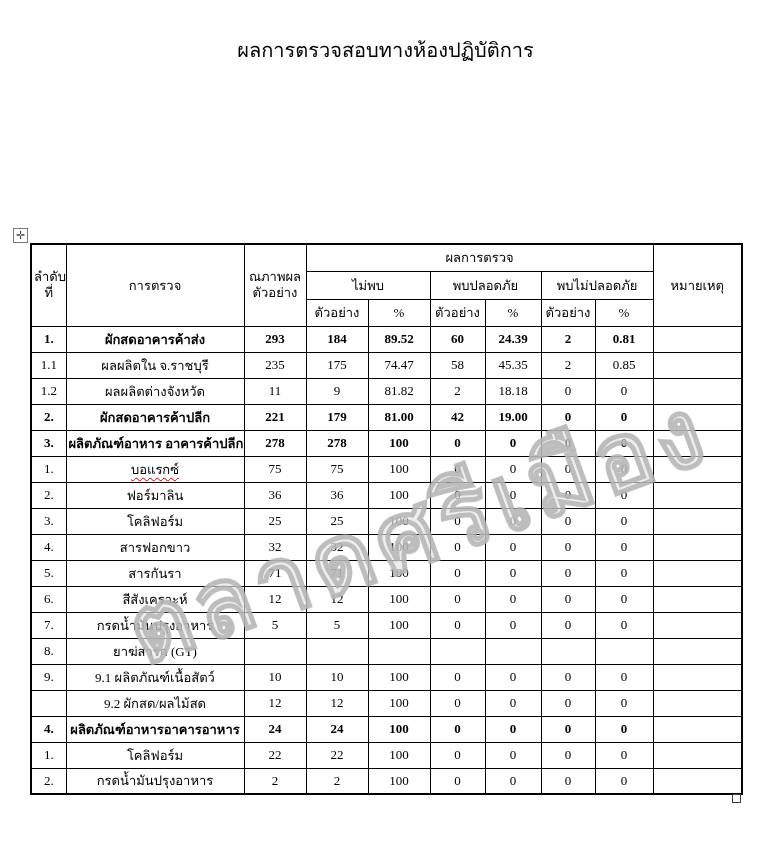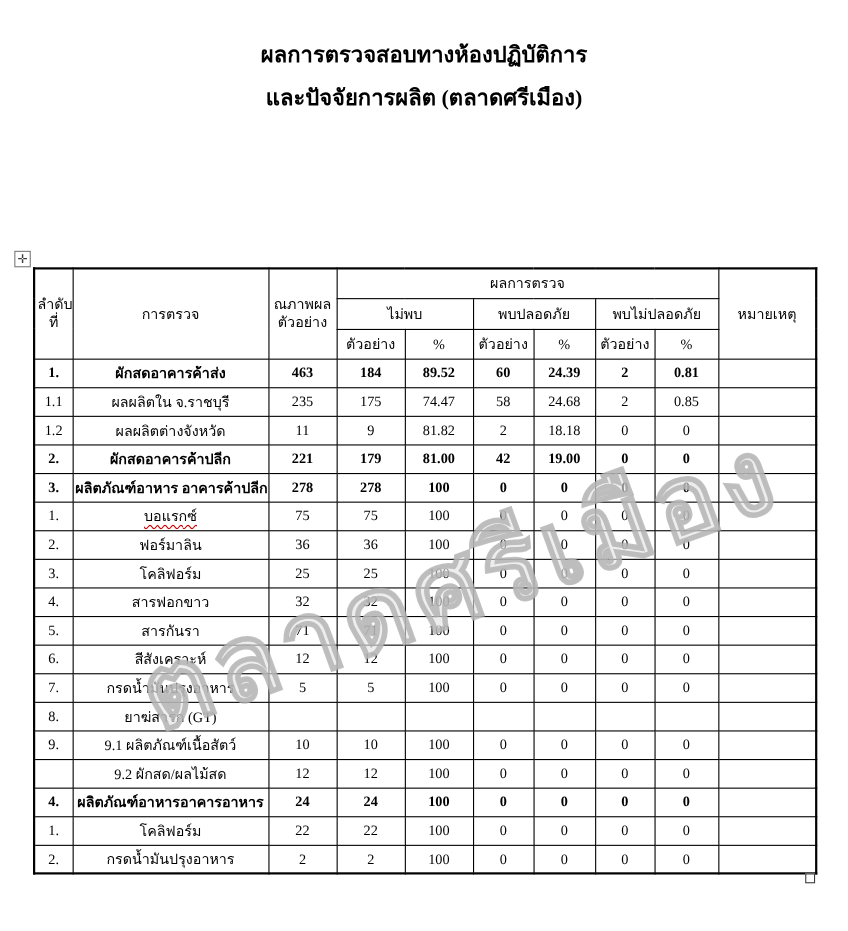--- a/index.html
+++ b/index.html
@@ -3,21 +3,21 @@
 <meta charset="utf-8">
 <style>
   html,body { margin:0; padding:0; }
   body {
     width:771px; height:846px; position:relative; overflow:hidden;
     background:#ffffff; color:#000;
     font-family:"Liberation Serif", serif;
   }
   
   .doc-title { position:absolute; top:31px; left:0; right:0; text-align:center; }
-  .t-line { font-size:20px; font-weight:bold; line-height:39px; white-space:nowrap; }
+  .t-line { font-size:20px; font-weight:normal; line-height:39px; white-space:nowrap; }
 
   
   .main-table {
     position:absolute; left:30px; top:243px; width:711px;
     border-collapse:collapse; table-layout:fixed;
     border:2px solid #000;
   }
   .main-table th, .main-table td {
     border:1px solid #000; padding:0 2px;
     font-size:13px; font-weight:normal; text-align:center; vertical-align:middle;
@@ -56,21 +56,20 @@
   .resize-handle {
     position:absolute; left:732px; top:794px; width:9px; height:9px;
     border:1px solid #3c3c3c; background:#fff; box-sizing:border-box; z-index:4;
   }
 </style>
 </head>
 <body>
 
 <div class="doc-title">
   <div class="t-line">ผลการตรวจสอบทางห้องปฏิบัติการ</div>
-  <div class="t-line">และปัจจัยการผลิต (ตลาดศรีเมือง)</div>
 </div>
 
 <div class="move-handle">✛</div>
 
 <table class="main-table">
   <colgroup>
     <col style="width:35px">
       <col style="width:178px">
       <col style="width:62px">
     <col style="width:62px">
@@ -106,37 +105,37 @@
       <th>ตัวอย่าง</th>
       <th>%</th>
       <th>ตัวอย่าง</th>
       <th>%</th>
     </tr>
   </thead>
   <tbody>
       <tr class="bold">
         <td>1.</td>
         <td class="c-label"><span>ผักสดอาคารค้าส่ง</span></td>
-        <td>463</td>
+        <td>293</td>
         <td>184</td>
         <td>89.52</td>
         <td>60</td>
         <td>24.39</td>
         <td>2</td>
         <td>0.81</td>
         <td></td>
       </tr>
       <tr>
         <td>1.1</td>
         <td class="c-label"><span>ผลผลิตใน จ.ราชบุรี</span></td>
         <td>235</td>
         <td>175</td>
         <td>74.47</td>
         <td>58</td>
-        <td>24.68</td>
+        <td>45.35</td>
         <td>2</td>
         <td>0.85</td>
         <td></td>
       </tr>
       <tr>
         <td>1.2</td>
         <td class="c-label"><span>ผลผลิตต่างจังหวัด</span></td>
         <td>11</td>
         <td>9</td>
         <td>81.82</td>

